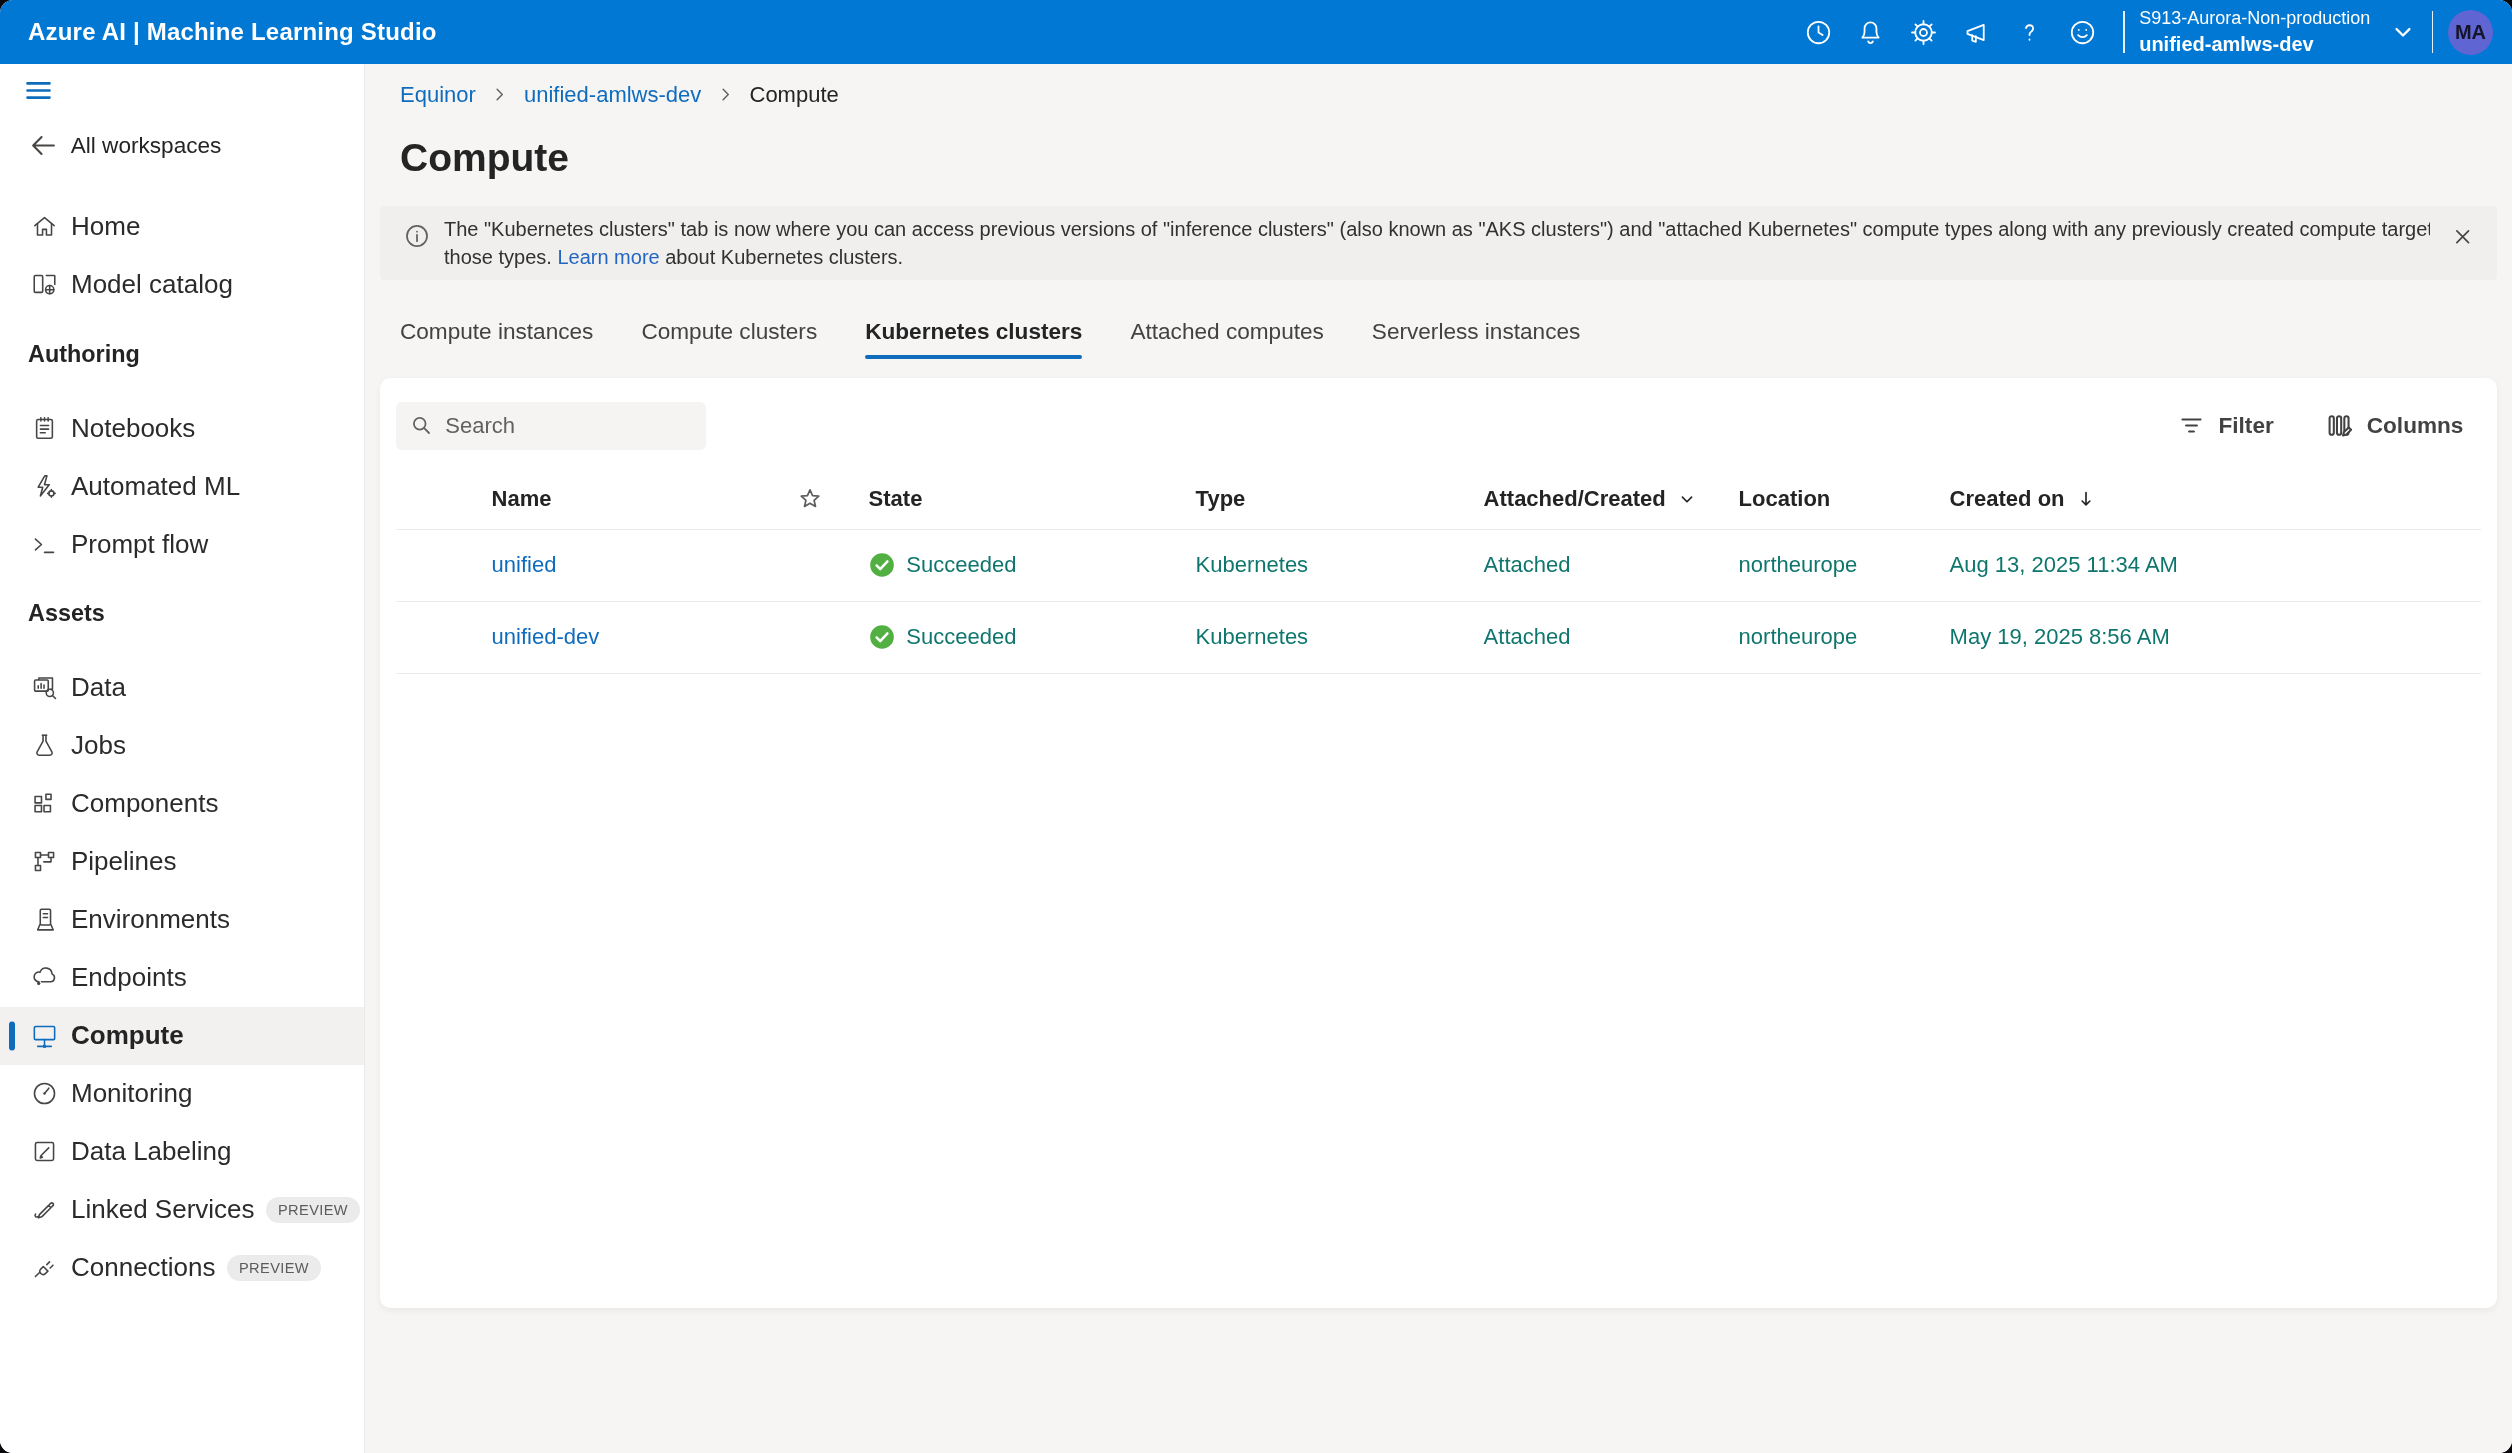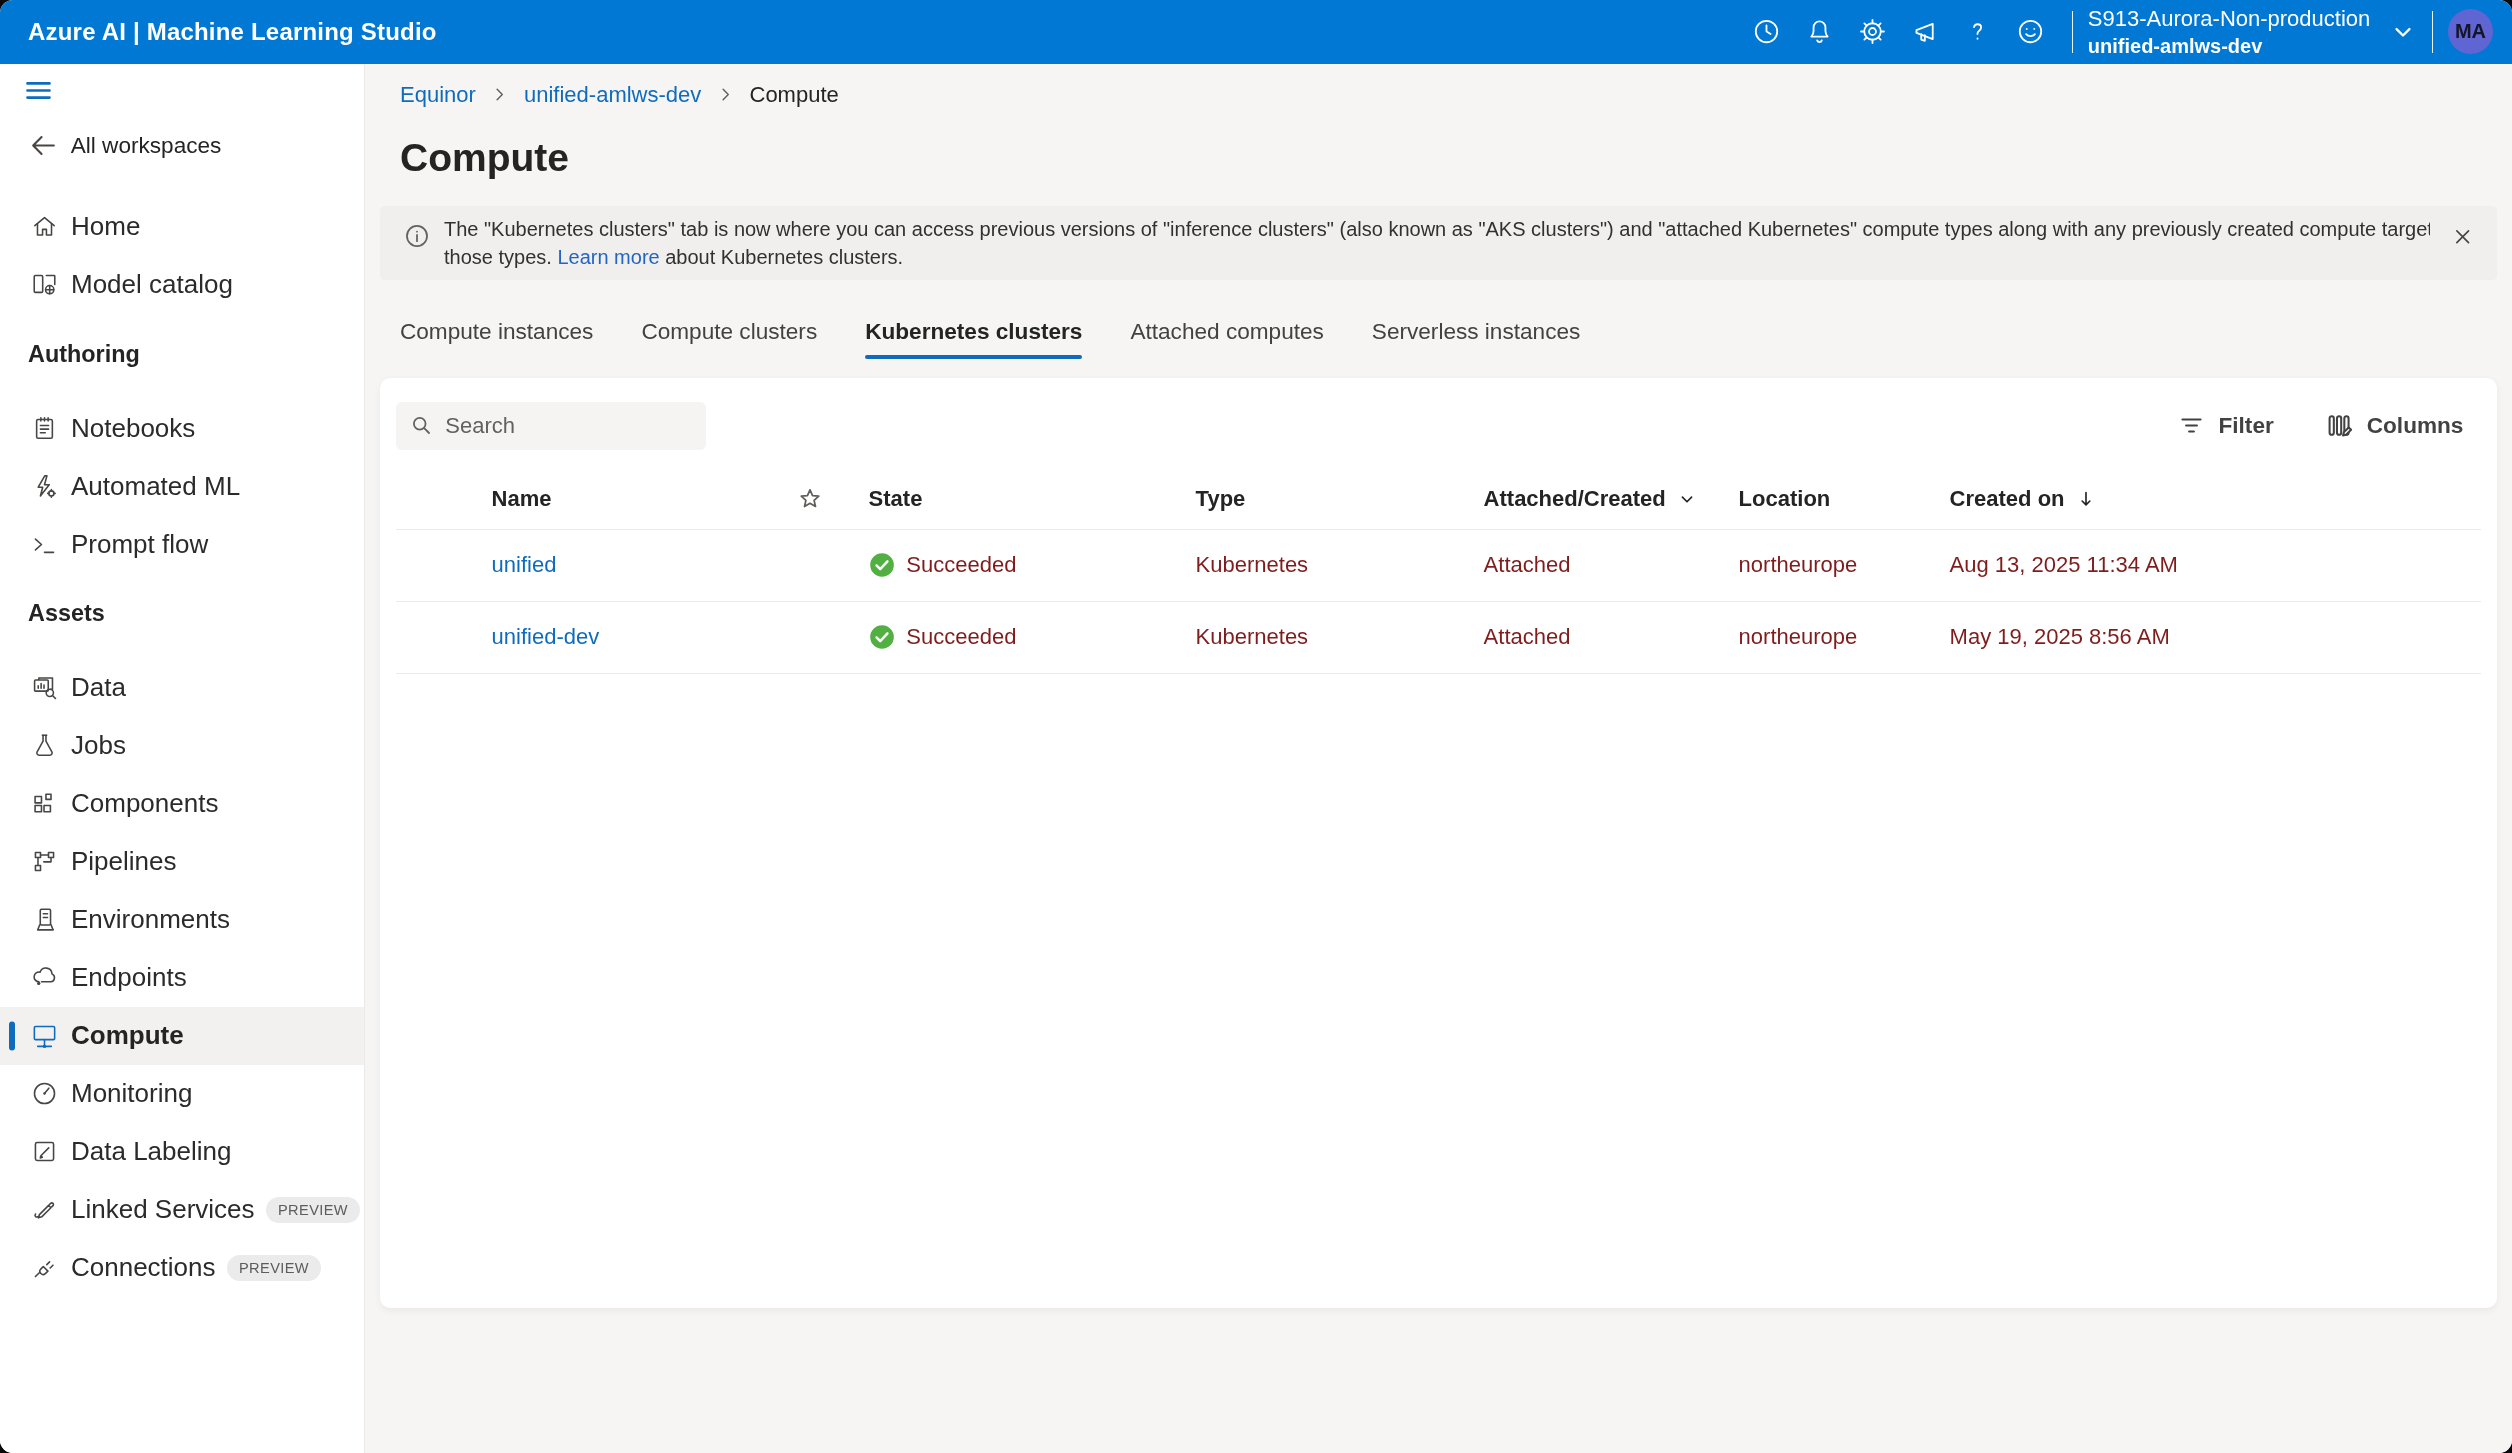--- a/index.html
+++ b/index.html
@@ -14,21 +14,21 @@
             align-items: center; padding: 0 19px 0 28px; color: #fff; }
   .topbar-title { font-size: 24px; font-weight: 700; letter-spacing: 0.2px; }
   .topbar-right { margin-left: auto; display: flex; align-items: center; }
   .tb-btn { width: 44px; height: 44px; display: flex; align-items: center; justify-content: center;
             background: transparent; border: none; color: #fff; cursor: pointer; margin: 0 4.4px; }
   .tb-btn svg { width: 31px; height: 31px; stroke: #fff; fill: none; stroke-width: 1.4;
                 stroke-linecap: round; stroke-linejoin: round; }
   .tb-divider { width: 1.5px; height: 42px; background: rgba(255,255,255,.9); margin: 0 14.6px; }
   .workspace { display: flex; align-items: center; cursor: pointer; }
   .ws-text { display: flex; flex-direction: column; line-height: 1.2; }
-  .ws-name { font-size: 22px; font-weight: 400; }
+  .ws-name { font-size: 18px; font-weight: 400; }
   .ws-sub  { font-size: 20px; font-weight: 700; margin-top: 2.2px; }
   .ws-chevron { margin-left: 19px; display: flex; }
   .ws-chevron svg { width: 28px; height: 28px; stroke: #fff; fill: none; stroke-width: 2;
                     stroke-linecap: round; stroke-linejoin: round; }
   .avatar { width: 45px; height: 45px; border-radius: 50%; background: #5f65d3; color: #15152a;
             display: flex; align-items: center; justify-content: center; font-size: 20px;
             font-weight: 700; cursor: pointer; }
 
   
   .main { flex: 1; display: flex; min-height: 0; }
@@ -130,21 +130,21 @@
                height: 0.7px; background: #edebe9; }
   .th { position: absolute; top: 50%; transform: translateY(-50%); font-size: 22px; font-weight: 700;
         color: #242424; display: flex; align-items: center; gap: 10.2px; white-space: nowrap;
         cursor: pointer; }
   .th svg, .td svg { flex: 0 0 auto; }
   .th .hdr-glyph { width: 22px; height: 22px; stroke: #242424; fill: none; stroke-width: 1.8;
                    stroke-linecap: round; stroke-linejoin: round; }
   .star-glyph { width: 28px; height: 28px; stroke: #605e5c; fill: none; stroke-width: 1.5;
                 stroke-linejoin: round; }
   .trow { position: relative; height: 72px; }
-  .td { position: absolute; top: 50%; transform: translateY(-50%); font-size: 22px; color: #7f1d1d;
+  .td { position: absolute; top: 50%; transform: translateY(-50%); font-size: 22px; color: #0f766e;
         display: flex; align-items: center; gap: 11.7px; white-space: nowrap; }
   .name-link { color: #0f6cbd; cursor: pointer; }
   .c-name { left: 112px; } .c-star { left: 416px; } .c-state { left: 489px; }
   .c-type { left: 816px; } .c-att { left: 1104px; } .c-loc { left: 1359px; }
   .c-created { left: 1570px; }
 </style>
 </head>
 <body>
 
 <div class="window">

